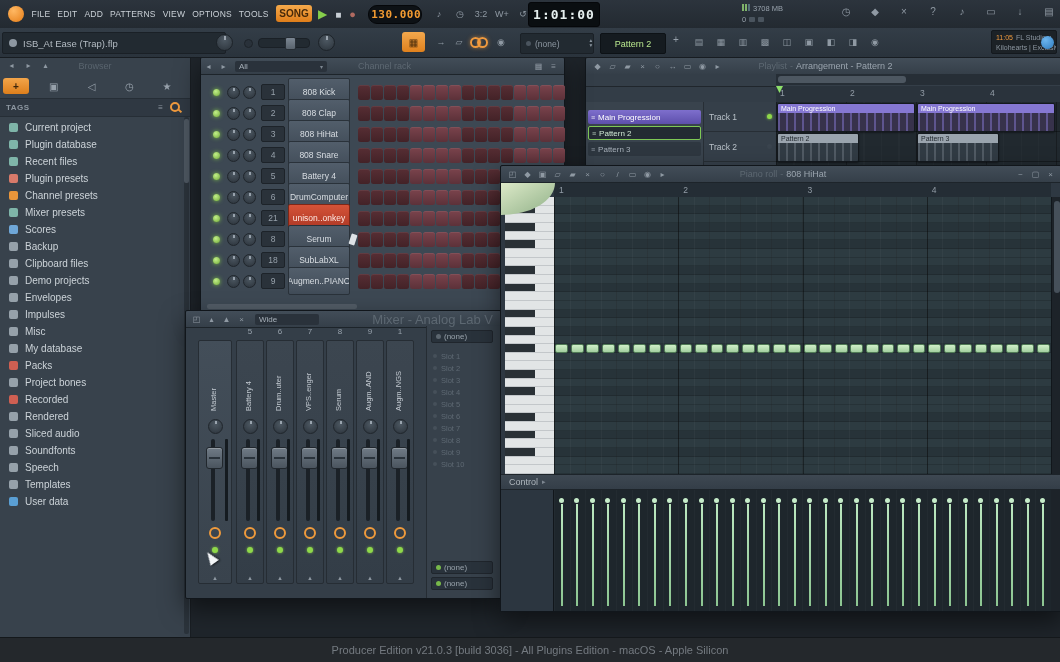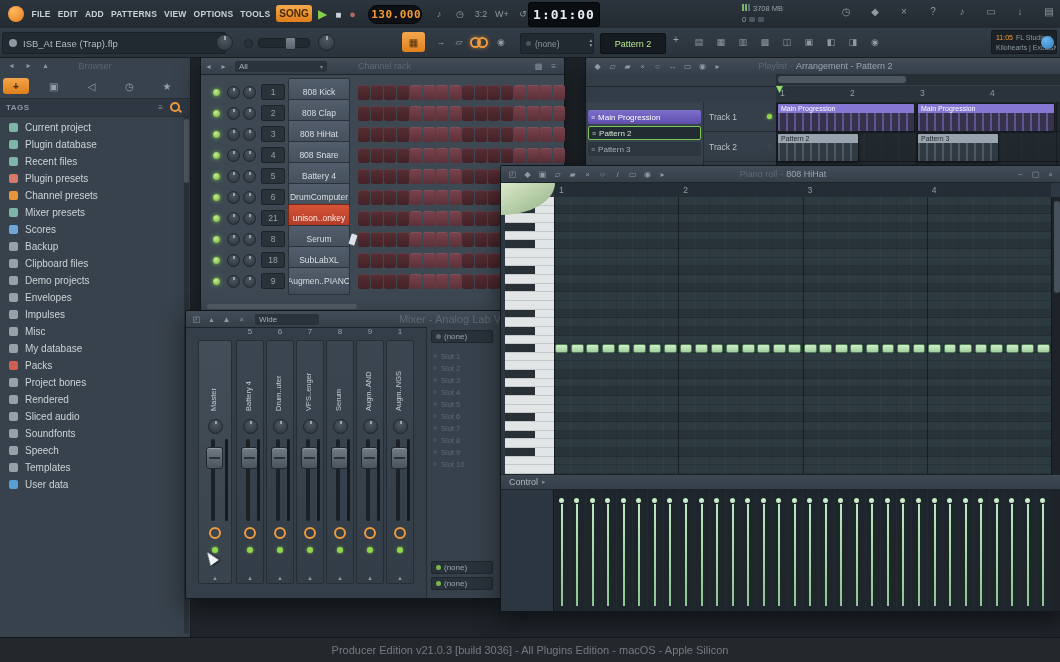--- a/index.html
+++ b/index.html
@@ -1,21 +1,21 @@
 <!DOCTYPE html>
 <html><head>
 <meta charset="utf-8">
 <style>
 html,body{margin:0;padding:0;background:#14181c}
 #root{position:relative;width:1060px;height:662px;background:#1f252b;overflow:hidden;font-family:"Liberation Sans",sans-serif;color:#c3cad1}
 
 #menubar{position:absolute;left:0;top:0;width:100%;height:28px;background:linear-gradient(#2c343d,#232a31);border-bottom:1px solid #15191d;z-index:30}
 #fl-logo{position:absolute;left:8px;top:6px;width:16px;height:16px;border-radius:50%;background:radial-gradient(circle at 35% 30%,#ffb863,#e57d17)}
 #menus{position:absolute;left:28px;top:0;height:28px;display:flex;align-items:center}
-.menu-item{font-size:8.5px;font-weight:bold;letter-spacing:.2px;color:#c9d0d6;padding:0 3.5px}
+.menu-item{font-size:8.5px;font-weight:normal;letter-spacing:.2px;color:#c9d0d6;padding:0 3.5px}
 #song-btn{position:absolute;left:276px;top:5px;width:36px;height:17px;border-radius:3px;background:linear-gradient(#f5a94b,#df7e1a);color:#46290a;font-size:10px;font-weight:bold;display:flex;align-items:center;justify-content:center}
 #transport{position:absolute;left:318px;top:4px;height:20px;display:flex;align-items:center;gap:8px}
 .t-play{color:#86cf4b;font-size:12px}
 .t-stop{color:#c9d0d6;font-size:10px}
 .t-rec{color:#b06a60;font-size:11px}
 #tempo-lcd{position:absolute;left:368px;top:5px;width:52px;height:17px;background:#0d1115;border-radius:9px;border:1px solid #05070a;color:#f29b32;font:bold 11px "DejaVu Sans Mono",monospace;display:flex;align-items:center;justify-content:flex-end;padding-right:0;letter-spacing:.5px}
 #rec-icons{position:absolute;left:430px;top:6px;display:flex;gap:3px}
 .tbicon{min-width:16px;height:15px;display:flex;align-items:center;justify-content:center;color:#8f99a3;font-size:9px;border-radius:2px;padding:0 1px}
 .tbicon.lg{min-width:18px;font-size:10px}
 .tbicon.sm{min-width:13px;height:12px;font-size:8px}
@@ -143,21 +143,21 @@
 #pr-velgutter{position:absolute;left:0;top:324px;width:53px;bottom:0;background:#2c3640;border-right:1px solid #11161b;box-sizing:border-box}
 #pr-vel{position:absolute;left:53px;top:324px;width:497px;bottom:0;display:flex;background-color:#1e262c;background-image:repeating-linear-gradient(to right,rgba(255,255,255,.025) 0 1px,transparent 1px 15.53px)}
 .vslot{flex:1;position:relative}
 .vslot::before{content:'';position:absolute;left:calc(50% - 1px);top:14px;bottom:5px;width:2px;background:linear-gradient(#bce8c0,#8cc591)}
 .vslot::after{content:'';position:absolute;left:calc(50% - 3px);top:8px;width:5px;height:5px;border-radius:50%;background:#c6ecc9}
 #pr-velcorner{position:absolute;right:0;top:324px;width:10px;bottom:0;background:#1d2329}
 
 #mixer{left:185px;top:310px;width:315px;height:287px;background:#343e48;z-index:6}
 #mx-icons{margin-left:3px;display:flex;z-index:2}
 #mx-preset{width:56px;height:11px;background:#2a323b;border-radius:2px;margin-left:6px;font-size:8px;color:#a7b0b9;display:flex;align-items:center;padding:0 4px;z-index:2}
-#mx-title{margin-left:auto;font-size:11px;color:#5d6872;z-index:2;white-space:nowrap}
+#mx-title{margin-left:auto;margin-right:8px;font-size:13px;color:#5d6872;z-index:2;white-space:nowrap}
 #mx-numbers{position:absolute;left:0;top:15px;height:12px;right:75px}
 .mxnum{position:absolute;width:28px;text-align:center;font-size:8px;color:#97a1ab;top:1px}
 #mx-strips{position:absolute;left:0;top:27px;width:240px;bottom:0}
 .strip{position:absolute;top:2px;bottom:14px;background:linear-gradient(#3c4650,#333d47);border:1px solid #262d34;border-radius:2px;box-sizing:border-box}
 .strip.master{background:linear-gradient(#434e59,#39434d)}
 .sname{position:absolute;left:50%;top:4px;width:10px;height:66px;margin-left:-6px;writing-mode:vertical-rl;transform:rotate(180deg);font-size:7.5px;color:#c3cad1;white-space:nowrap;overflow:hidden;line-height:10px}
 .sknob{position:absolute;left:50%;top:78px;width:13px;height:13px;margin-left:-7px;border-radius:50%;background:radial-gradient(circle at 50% 32%,#4d5862,#2b333b);border:1px solid #20262c}
 .sknob::after{content:'';position:absolute;left:50%;top:1px;width:2px;height:3px;margin-left:-1px;background:#9aa4ae}
 .ftrack{position:absolute;left:50%;top:98px;bottom:62px;width:4px;margin-left:-4px;background:#1b2127;border-radius:2px}
 .fhandle{position:absolute;left:50%;top:8px;width:15px;height:20px;margin-left:-7.5px;border-radius:3px;background:linear-gradient(#707b86,#4a545e);border:1px solid #21272d;box-shadow:inset 0 1px 0 rgba(255,255,255,.25)}
@@ -350,20 +350,24 @@
         </div>
         <div class="bitem">
           <div class="bico" style="background: rgb(207, 95, 82);"></div>
           <div class="blab">Packs</div>
         </div>
         <div class="bitem">
           <div class="bico" style="background: rgb(150, 161, 170);"></div>
           <div class="blab">Project bones</div>
         </div>
         <div class="bitem">
+          <div class="bico" style="background: rgb(207, 95, 82);"></div>
+          <div class="blab">Recorded</div>
+        </div>
+        <div class="bitem">
           <div class="bico" style="background: rgb(150, 161, 170);"></div>
           <div class="blab">Rendered</div>
         </div>
         <div class="bitem">
           <div class="bico" style="background: rgb(150, 161, 170);"></div>
           <div class="blab">Sliced audio</div>
         </div>
         <div class="bitem">
           <div class="bico" style="background: rgb(150, 161, 170);"></div>
           <div class="blab">Soundfonts</div>

